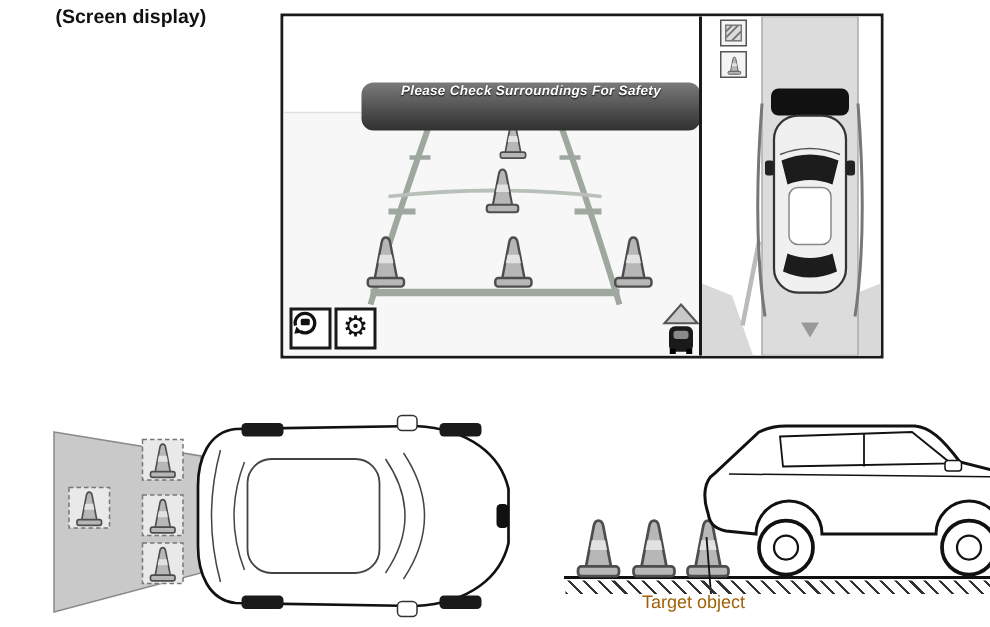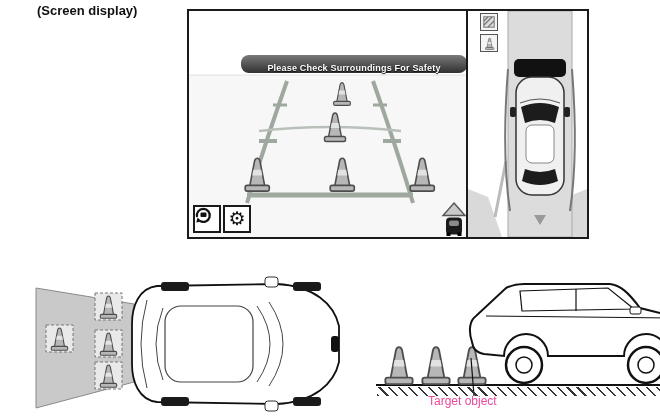--- a/index.html
+++ b/index.html
@@ -7,23 +7,23 @@
         font-family:"Liberation Sans", sans-serif;color:#111;margin-left:32px;}
   .section-label{position:absolute;font-weight:bold;font-size:13px;color:#111;white-space:nowrap;}
   #label-screen{left:5px;top:3px;}
   #label-actual{left:5px;top:250px;}
 
   
   .screen{position:absolute;left:155px;top:9px;width:402px;height:230px;
           border:2px solid #1a1a1a;background:#fff;box-sizing:border-box;display:flex;}
   .camera-view{position:relative;width:281px;height:226px;background:#fff;overflow:hidden;}
   .camera-view svg{position:absolute;left:0;top:0;}
-  .warning-banner{position:absolute;left:52px;top:44px;width:226px;height:18px;z-index:3;
+  .warning-banner{position:absolute;left:52px;top:44px;width:226px;height:32px;z-index:3;
           background:linear-gradient(#7a7a7a,#303030);border-radius:8px;
-          display:flex;align-items:flex-end;justify-content:center;}
+          display:flex;align-items:flex-start;justify-content:center;font-style:italic;}
   .warning-banner span{font-size:9px;font-weight:bold;color:#fff;white-space:nowrap;
           letter-spacing:.2px;text-shadow:0 1px 1px #000;}
   .btn-row{position:absolute;left:4px;top:194px;display:flex;gap:2px;z-index:3;}
   .scr-btn{width:28px;height:28px;background:#fff;border:2px solid #1a1a1a;box-sizing:border-box;
           display:flex;align-items:center;justify-content:center;cursor:pointer;}
   .gear{font-size:19px;line-height:24px;color:#111;}
   .sensor-ind{position:absolute;left:252px;top:190px;z-index:3;}
 
   
   .topdown{position:relative;width:119px;height:226px;border-left:2px solid #1a1a1a;background:#fff;}
@@ -31,21 +31,21 @@
           border:1.5px solid #555;box-sizing:border-box;z-index:3;
           display:flex;align-items:center;justify-content:center;}
   #ind-1{top:2px;} #ind-2{top:23px;}
 
   
   .diagram{position:absolute;}
   #topview-svg{left:2px;top:276px;}
   #sideview-svg{left:338px;top:278px;}
   .ground-hatch{position:absolute;left:345px;top:387px;width:311px;height:9px;
           background:repeating-linear-gradient(45deg,#333 0 1.5px,transparent 1.5px 7px);}
-  #target-label{position:absolute;left:396px;top:394px;font-size:12px;color:#ec4899;white-space:nowrap;text-align:center;}
+  #target-label{position:absolute;left:396px;top:394px;font-size:12px;color:#a16207;white-space:nowrap;text-align:center;}
 </style>
 </head>
 <body>
 
 <svg width="0" height="0" style="position:absolute" aria-hidden="true">
   <defs>
     <g id="cone">
       <path d="M15,2 C16.2,2 17,2.8 17.4,4.6 L21.5,26 L8.5,26 L12.6,4.6 C13,2.8 13.8,2 15,2 Z" fill="#b7b7b7" stroke="#4d4d4d" stroke-width="1.4"></path>
       <path d="M11.6,12 L18.4,12 L19.4,17 L10.6,17 Z" fill="#e2e2e2"></path>
       <rect x="4.5" y="25.5" width="21" height="5" rx="1.8" fill="#b7b7b7" stroke="#4d4d4d" stroke-width="1.4"></rect>

